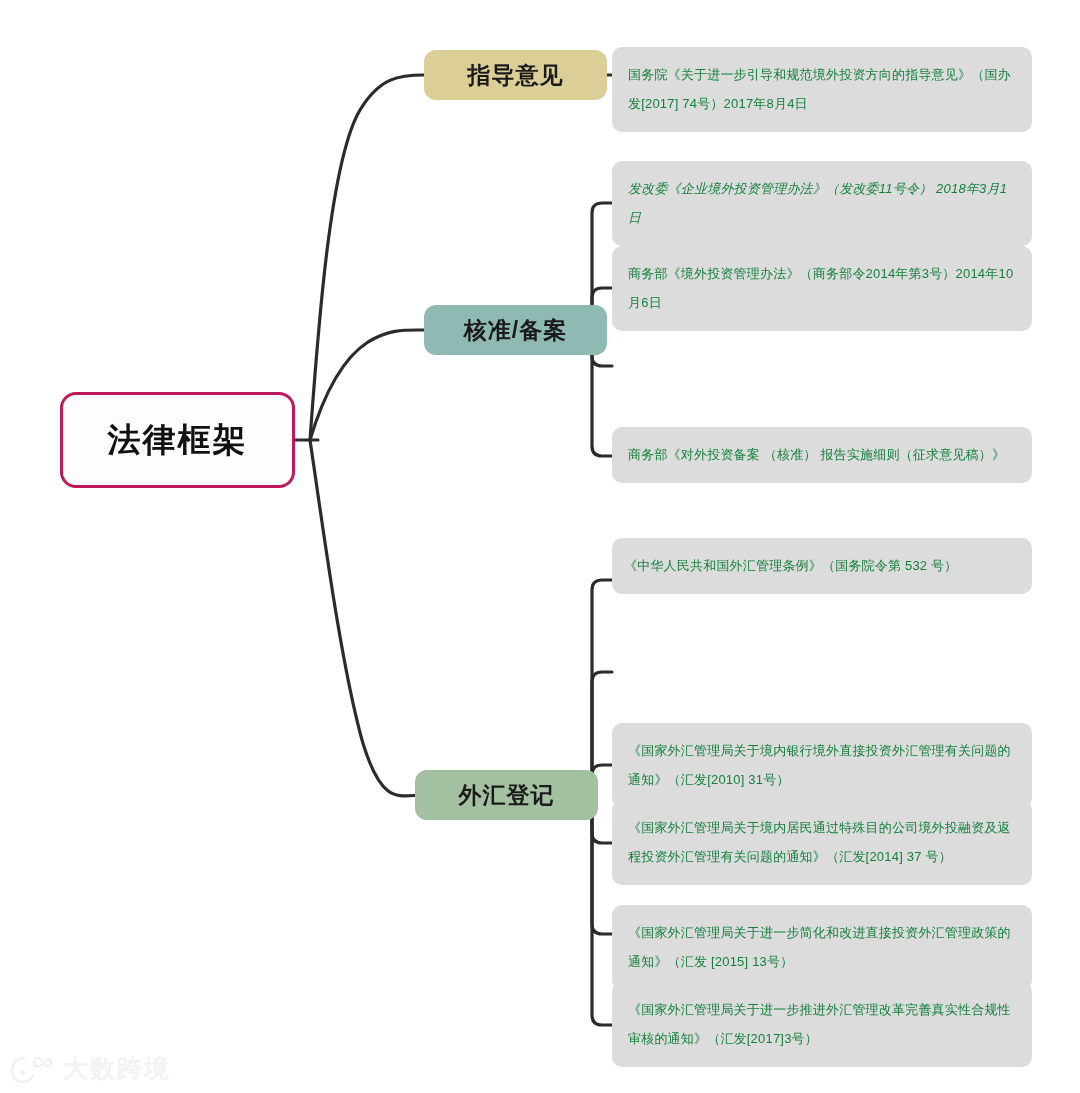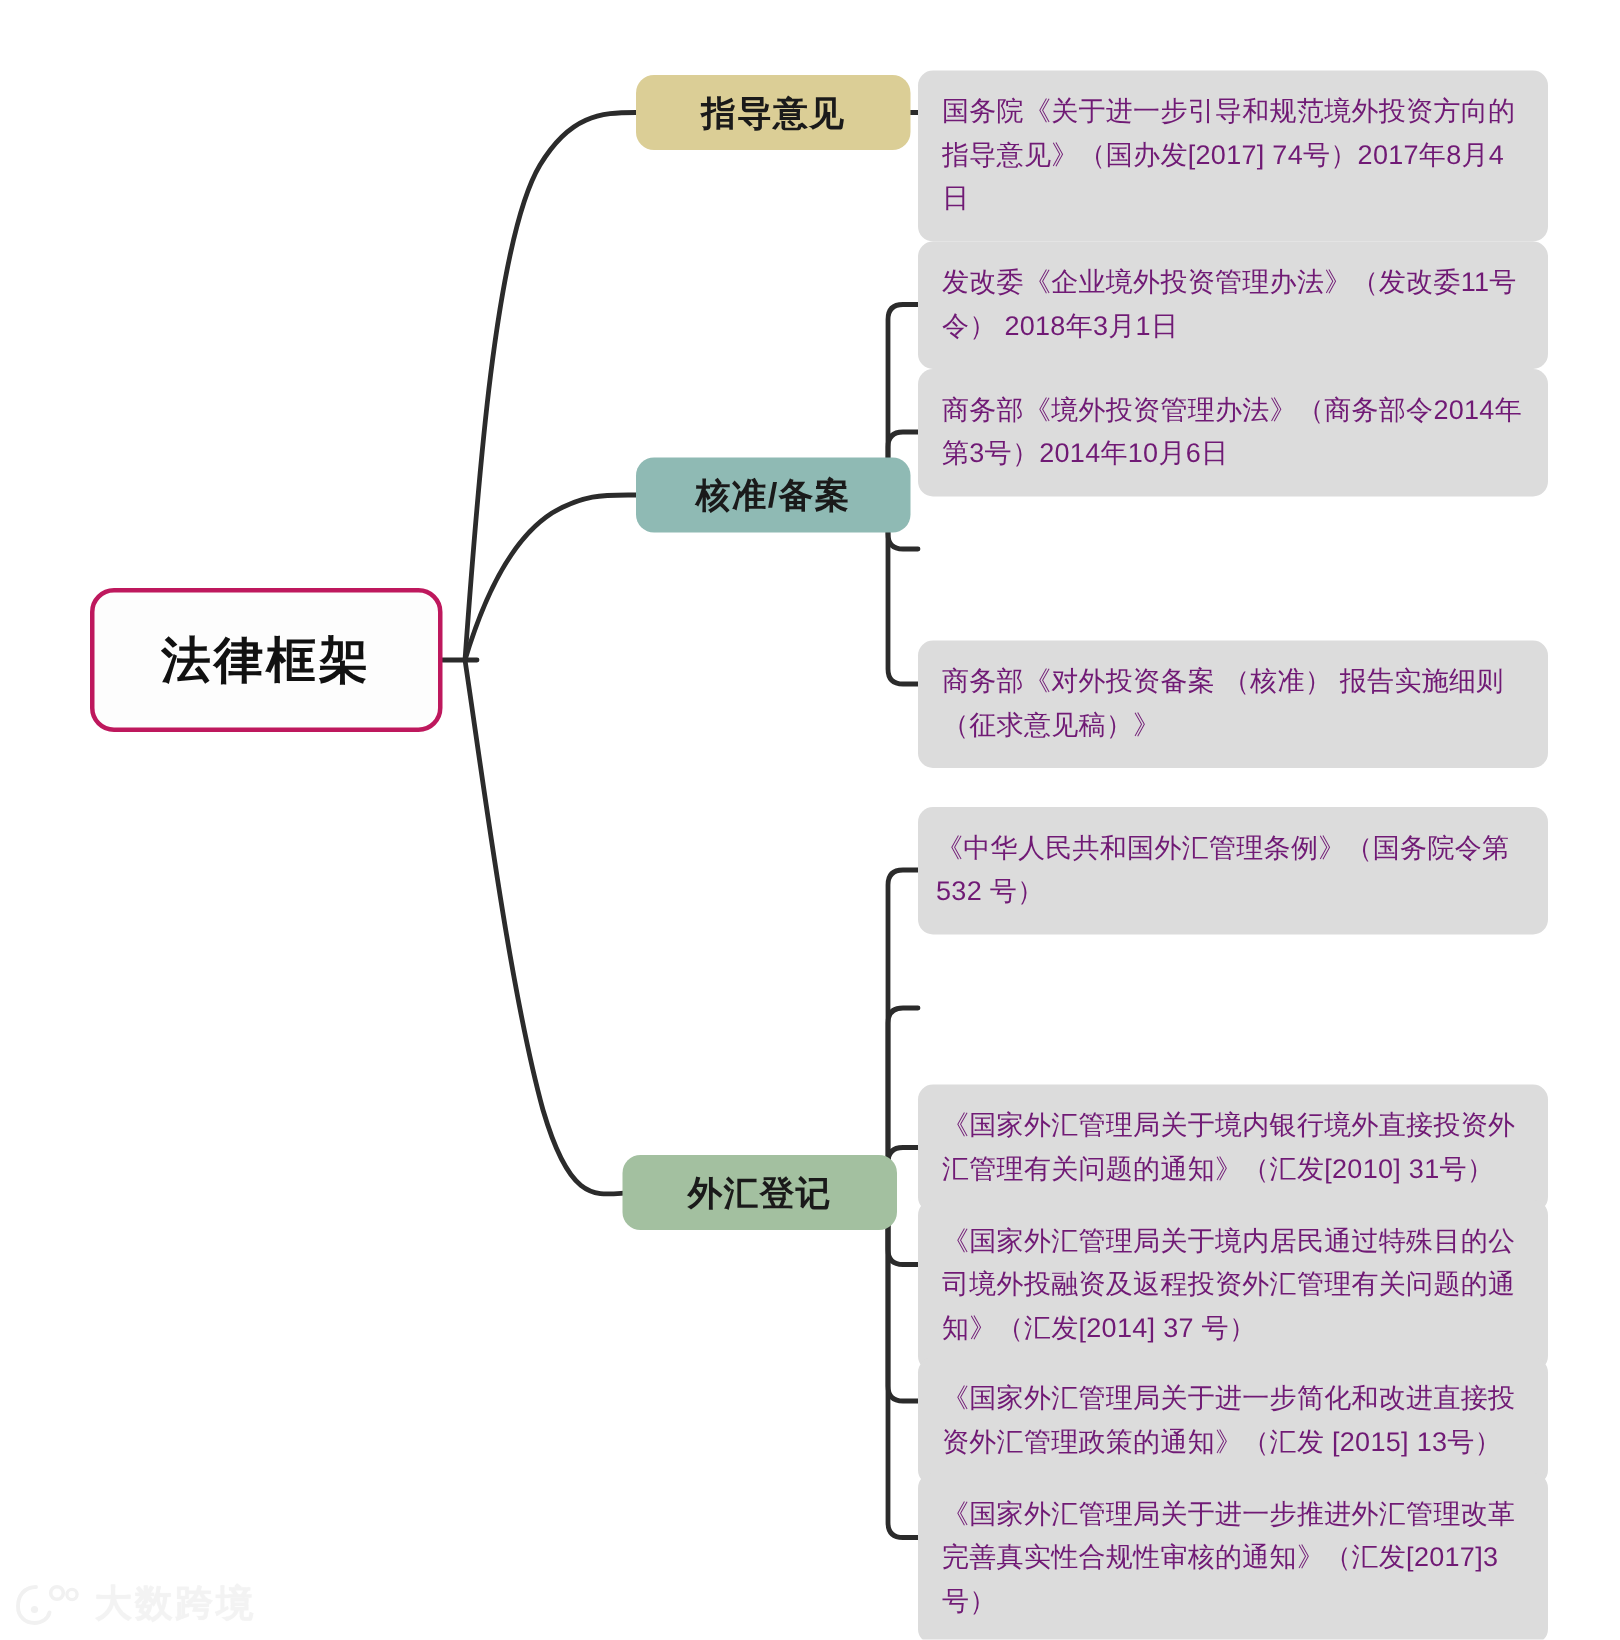--- a/index.html
+++ b/index.html
@@ -46,23 +46,23 @@
   
   .leaf{
     left:612px;
     width:420px;
     background:#dcdcdc;
     border-radius:10px;
     padding:13px 16px 14px 16px;
     box-sizing:border-box;
   }
   .leaf-text{
-    font-size:18px;
+    font-size:13px;
     line-height:29px;
-    color:#701a75;
+    color:#15803d;
     letter-spacing:0.2px;
     word-break:break-all;
   }
 
   
   .watermark{
     position:absolute;left:10px;top:1052px;
     display:flex;align-items:center;gap:9px;
     opacity:0.92;
   }
@@ -128,21 +128,21 @@
   </div>
 
   <div class="node leaf" style="top: 47px; background: rgb(220, 220, 220);">
     <div class="leaf-text">国务院《关于进一步引导和规范境外投资方向的指导意见》（国办发[2017] 74号）2017年8月4日</div>
   </div>
 
   <div class="node branch branch-2" style="background: rgb(143, 186, 180);">
     <span class="branch-label">核准/备案</span>
   </div>
 
-  <div class="node leaf" style="top: 161px; background: rgb(220, 220, 220);">
+  <div class="node leaf" style="top: 161px; background: rgb(220, 220, 220); font-style: italic;">
     <div class="leaf-text">发改委《企业境外投资管理办法》（发改委11号令） 2018年3月1日</div>
   </div>
   <div class="node leaf" style="top: 246px; background: rgb(220, 220, 220);">
     <div class="leaf-text">商务部《境外投资管理办法》（商务部令2014年第3号）2014年10月6日</div>
   </div>
   <div class="node leaf" style="top: 427px; background: rgb(220, 220, 220);">
     <div class="leaf-text">商务部《对外投资备案 （核准） 报告实施细则（征求意见稿）》</div>
   </div>
 
   <div class="node branch branch-3" style="background: rgb(163, 192, 160);">

